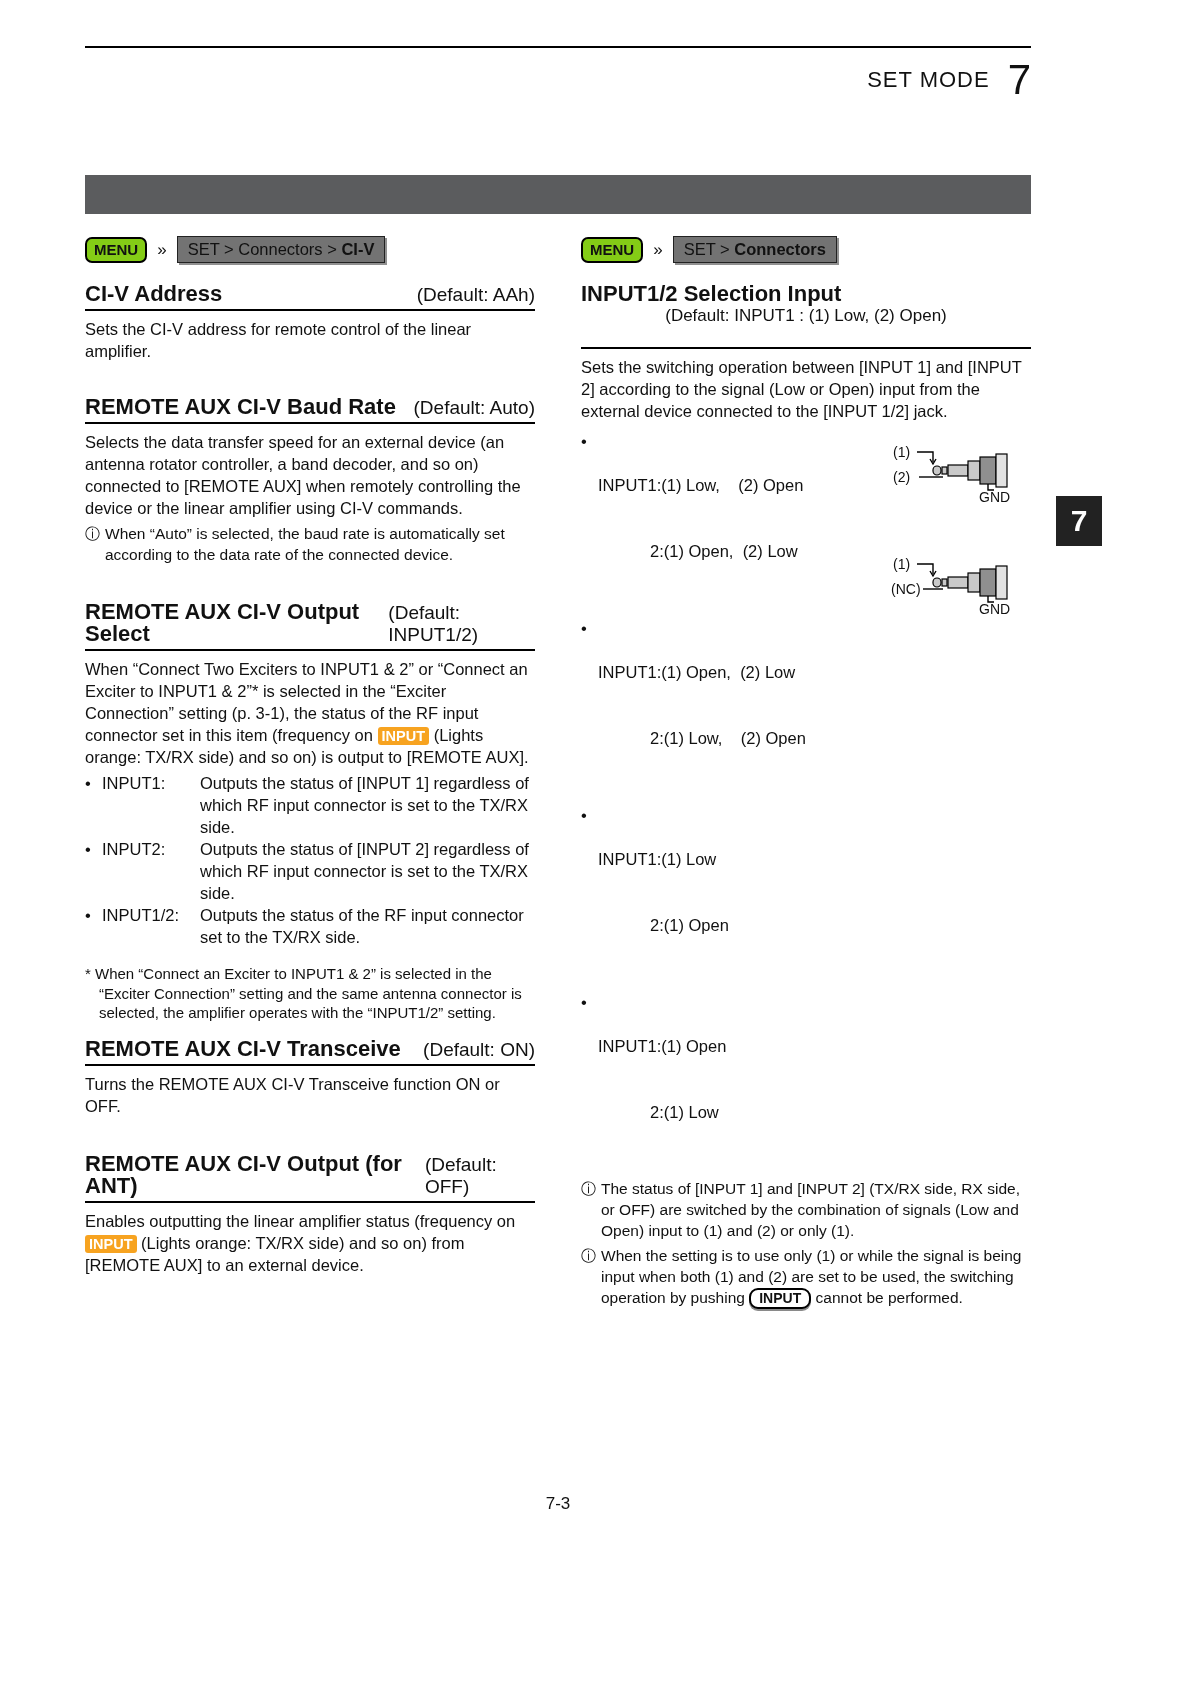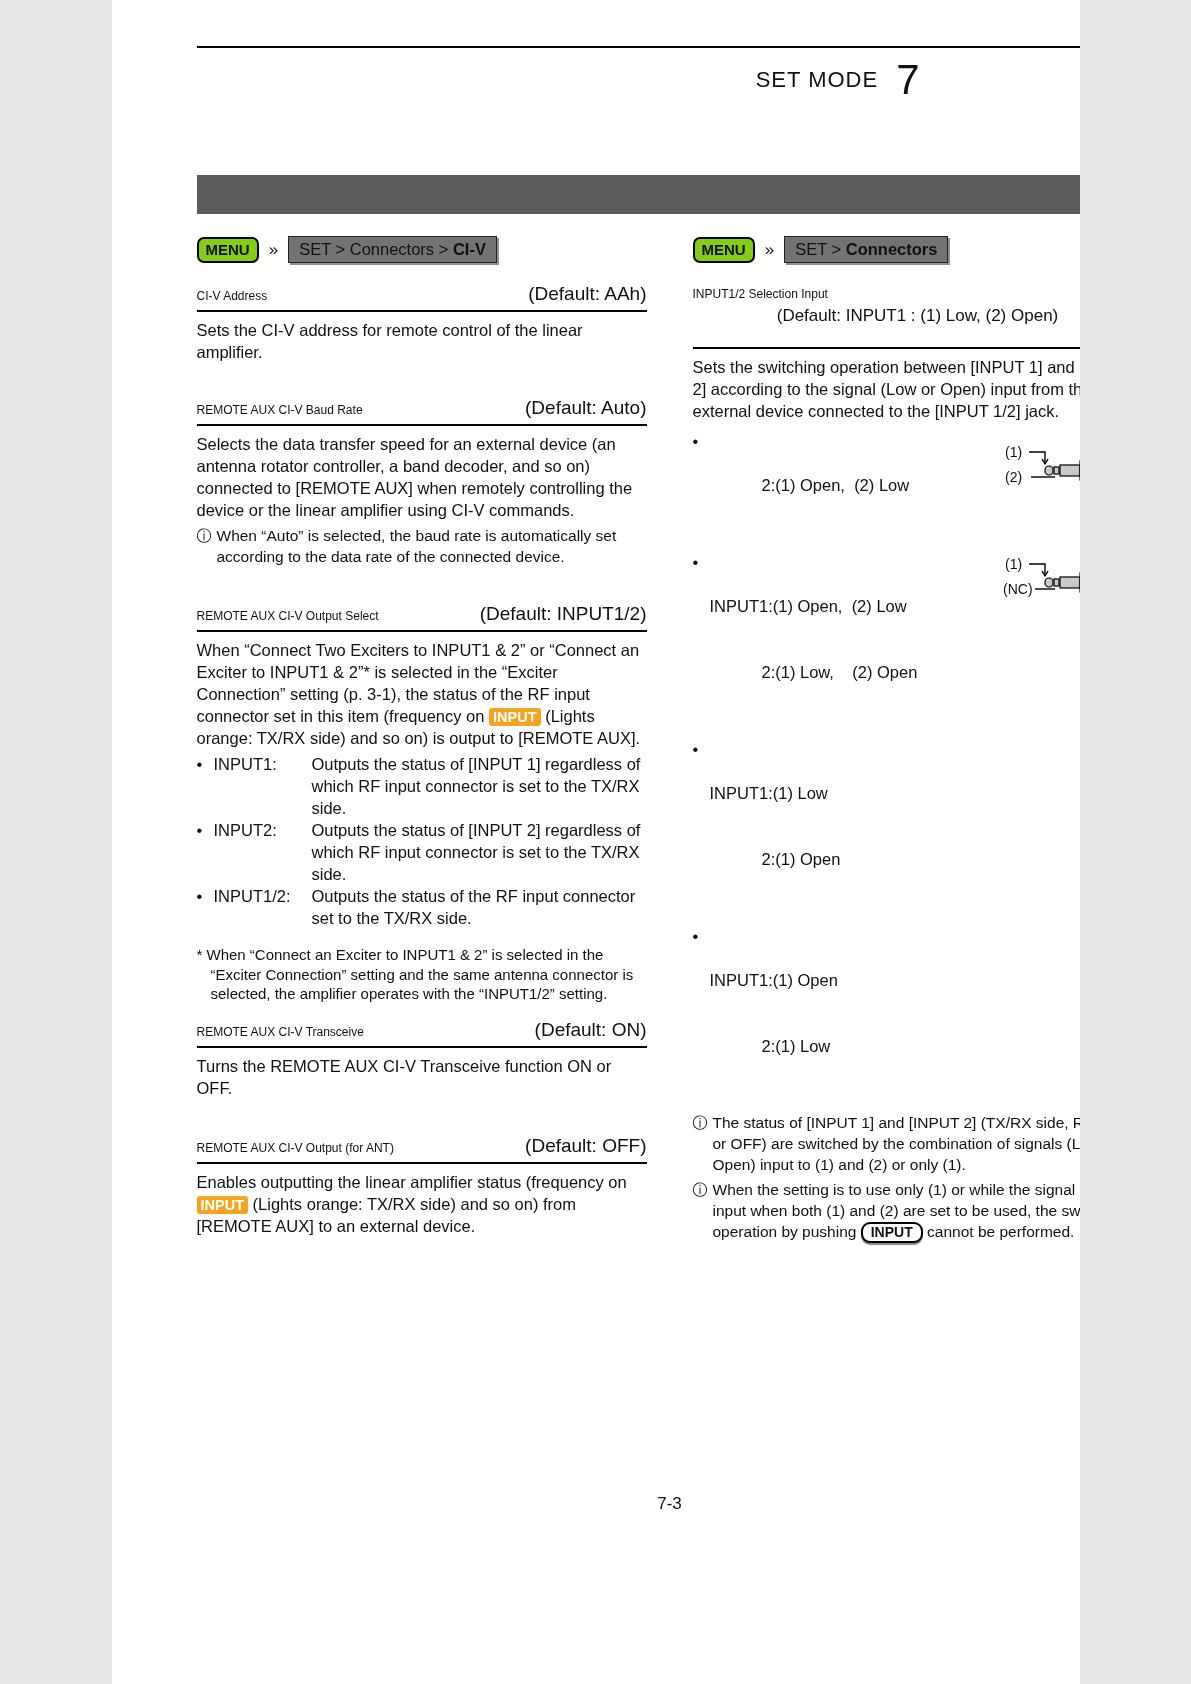--- a/index.html
+++ b/index.html
@@ -1,18 +1,18 @@
 <!DOCTYPE html>
 <html><head>
 <meta charset="utf-8">
 <style>
   * { box-sizing: border-box; margin: 0; padding: 0; }
   html,body { background:#e8e8e8; }
   body { font-family: "Liberation Sans", "DejaVu Sans", sans-serif; }
-  .page { position: relative; width: 968px; height: 1684px; background: #ffffff; color: #111; overflow: hidden; margin: 0 auto; }
+  .page { position: relative; width: 1191px; height: 1684px; background: #ffffff; color: #111; overflow: hidden; margin: 0 auto; }
 
   
   .top-rule { position: absolute; left: 85px; top: 46px; width: 946px; height: 2px; background: #000; }
   .chapter-head { position: absolute; top: 58px; right: 160px; display: flex; align-items: flex-end; gap: 18px; }
   .chapter-head .ch-title { font-size: 22px; letter-spacing: 1px; line-height: 44px; }
   .chapter-head .ch-num { font-size: 42px; line-height: 44px; }
 
   .gray-bar { position: absolute; left: 85px; top: 175px; width: 946px; height: 39px; background: #5b5c5e; }
 
   .side-tab { position: absolute; left: 1056px; top: 496px; width: 46px; height: 50px; background: #222; color: #fff;
@@ -28,21 +28,21 @@
   
   .crumb-row { display: flex; align-items: center; gap: 10px; margin-bottom: 20px; }
   .menu-badge { border: 2px solid #000; border-radius: 7px; padding: 0 7px; font-weight: bold; font-size: 15px; line-height: 22px; background: #84cc16; }
   .crumb-arrow { font-size: 17px; }
   .crumb-box { border: 1px solid #222; box-shadow: 2px 2px 0 #909090; padding: 1px 10px 2px; font-size: 16.5px; background: #737373; white-space: nowrap; }
   .crumb-box b { font-weight: bold; }
 
   
   .sec-head { display: flex; justify-content: space-between; align-items: baseline; border-bottom: 2px solid #000;
               padding-bottom: 3px; margin-bottom: 7px; }
-  .sec-title { font-weight: normal; font-size: 12px; }
+  .sec-title { font-weight: bold; font-size: 22px; }
   .sec-default { font-size: 19px; }
   .sec-head-2line { border-bottom: 2px solid #000; padding-bottom: 20px; margin-bottom: 7px; }
   .sec-head-2line .sec-default-line { text-align: center; font-size: 17px; }
 
   .body-p { margin-bottom: 2px; }
   .sec { margin-bottom: 34px; }
   .sec.mb-lg { margin-bottom: 36px; }
   .sec.mb-sm { margin-bottom: 15px; }
 
   .note-row { display: flex; font-size: 15.5px; line-height: 21px; margin-top: 4px; }
@@ -192,20 +192,21 @@
       <div class="sec-head-2line">
         <div class="sec-title">INPUT1/2 Selection Input</div>
         <div class="sec-default-line">(Default: INPUT1 : (1) Low, (2) Open)</div>
       </div>
       <p class="body-p">Sets the switching operation between [INPUT 1] and [INPUT 2] according to the signal (Low or Open) input from the external device connected to the [INPUT 1/2] jack.</p>
 
       <div class="rbullets">
         <div class="rbullet">
           <span class="rb-marker">•</span>
           <div class="rb-lines">
+            <div>INPUT1:(1) Low,    (2) Open</div>
             <div class="rb-line2">2:(1) Open,  (2) Low</div>
           </div>
         </div>
         <div class="rbullet">
           <span class="rb-marker">•</span>
           <div class="rb-lines">
             <div>INPUT1:(1) Open,  (2) Low</div>
             <div class="rb-line2">2:(1) Low,    (2) Open</div>
           </div>
         </div>

